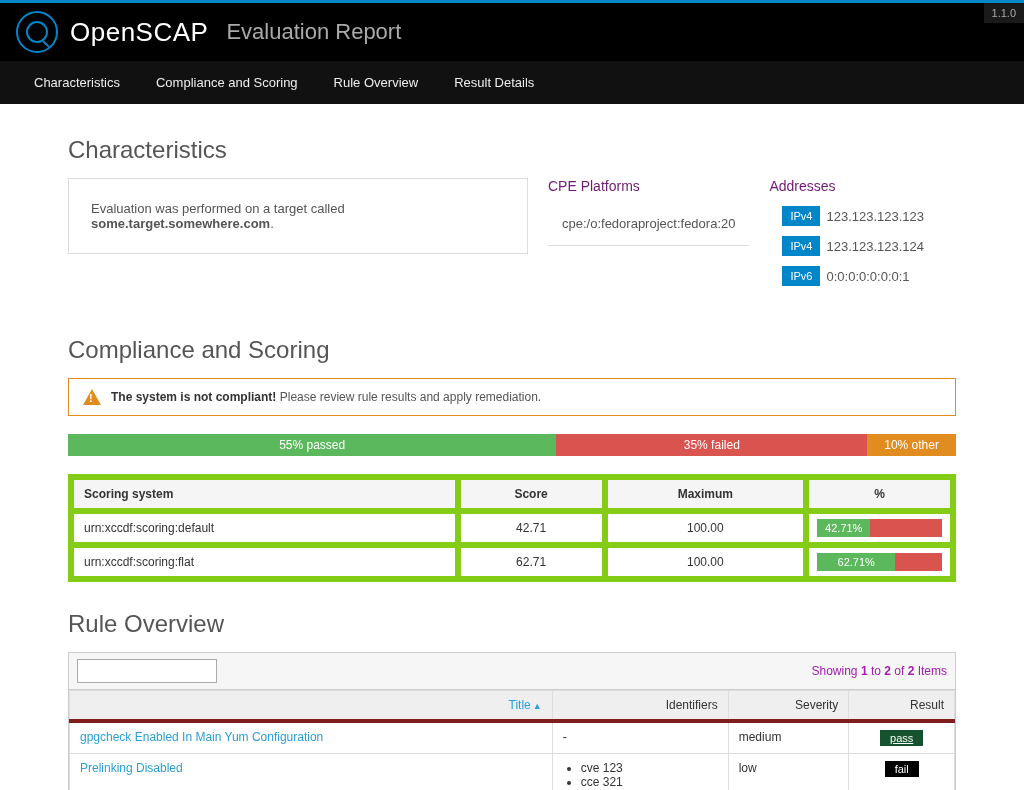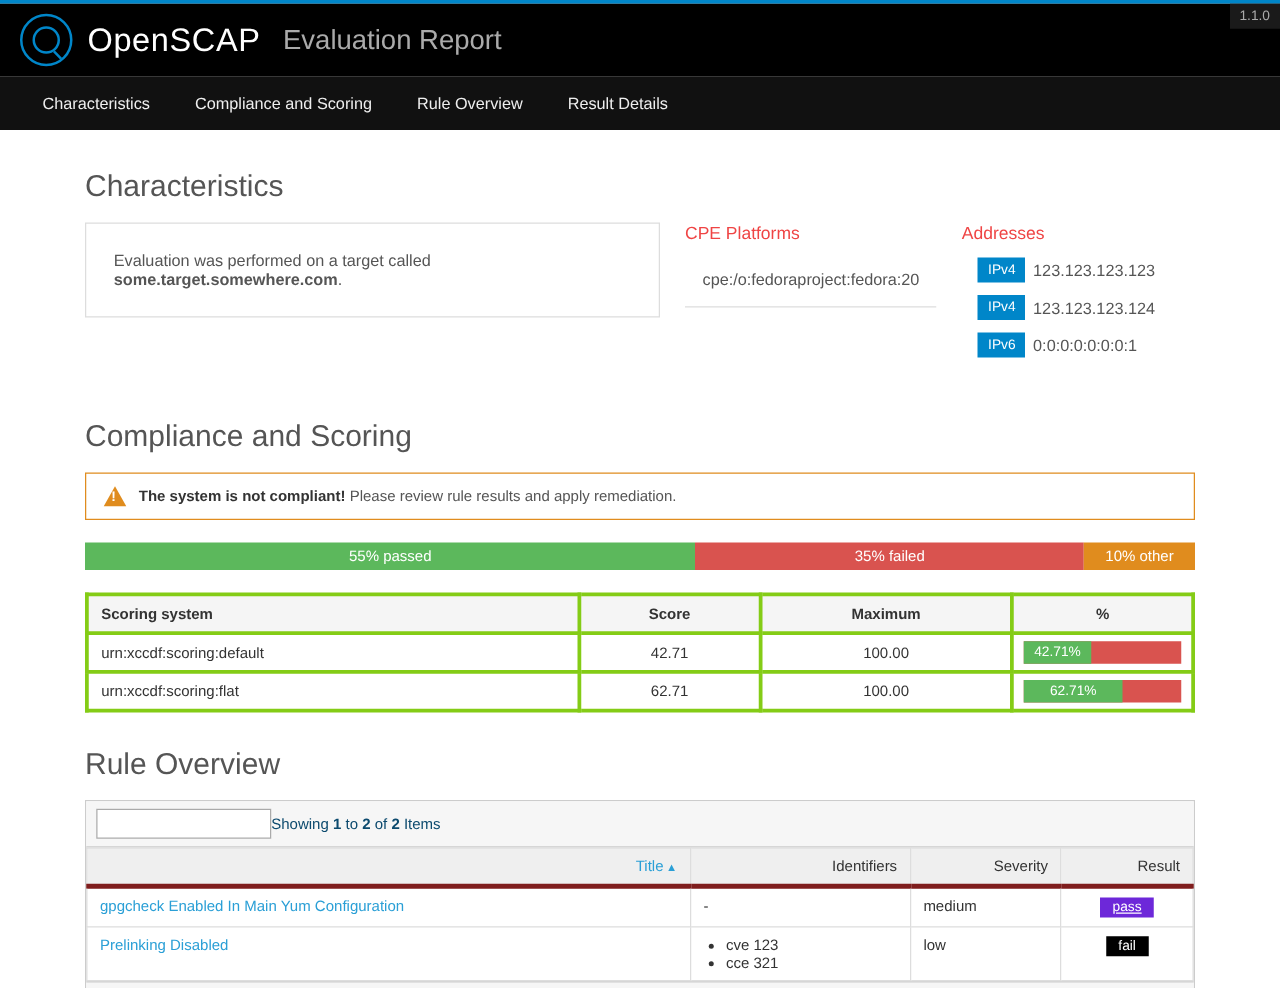--- a/index.html
+++ b/index.html
@@ -13,58 +13,58 @@
 .brand { font-size: 26px; font-weight: 300; letter-spacing: 0.5px; margin-left: 2px; }
 .subtitle { font-size: 22px; font-weight: 300; color: #aaa; margin-left: 18px; }
 .version { position: absolute; right: 0; top: 0; background: #1a1a1a; color: #aaa; padding: 4px 8px; font-size: 11px; }
 .navbar { background: #111; display: flex; padding: 0 16px; }
 .navbar a { color: #eee; text-decoration: none; padding: 14px 18px; font-size: 13px; cursor: pointer; }
 .content { padding: 16px 68px 40px 68px; }
 h2 { font-size: 24px; font-weight: 300; color: #555; margin: 16px 0 14px 0; }
 .char-row { display: flex; gap: 20px; align-items: flex-start; }
 .char-box { flex: 0 0 460px; border: 1px solid #ddd; padding: 22px 22px; font-size: 13px; color: #555; }
 .char-col { flex: 1; }
-.char-col h4 { font-size: 14px; font-weight: 400; color: #ef4444; margin-bottom: 12px; }
+.char-col h4 { font-size: 14px; font-weight: 400; color: #701a75; margin-bottom: 12px; }
 .cpe-box { border-bottom: 1px solid #ddd; padding: 10px 14px 14px 14px; font-size: 13px; color: #555; }
 .addr-item { display: flex; align-items: center; gap: 6px; margin-bottom: 10px; padding-left: 13px; }
 .addr-item:first-of-type { margin-top: 4px; }
 .ip-badge { background: #0086c9; color: #fff; padding: 4px 8px; font-size: 11px; font-weight: 500; }
 .addr-val { color: #555; font-size: 13px; }
 .alert { border: 1px solid #e08c1e; padding: 10px 14px; display: flex; align-items: center; gap: 10px; margin-bottom: 18px; }
 .warn-icon { width: 0; height: 0; border-left: 9px solid transparent; border-right: 9px solid transparent; border-bottom: 16px solid #e08c1e; position: relative; }
 .warn-icon::after { content: "!"; position: absolute; left: -3px; top: 3px; color: #fff; font-size: 11px; font-weight: bold; }
 .alert-text { font-size: 12px; color: #555; }
 .alert-text b { color: #333; }
 .bar { display: flex; height: 22px; font-size: 12px; color: #fff; margin-bottom: 18px; }
 .bar-seg { display: flex; align-items: center; justify-content: center; }
 .bar-pass { background: #5cb85c; }
 .bar-fail { background: #d9534f; }
 .bar-other { background: #e08c1e; }
 .score-table { width: 100%; border-collapse: collapse; border: 1px solid #ddd; margin-bottom: 10px; }
-.score-table th, .score-table td { border: 3px solid #84cc16; padding: 7px 10px; font-size: 12px; margin-top: 22px; }
+.score-table th, .score-table td { border: 6px solid #84cc16; padding: 7px 10px; font-size: 12px; margin-top: 22px; }
 .score-table th { background: #f5f5f5; font-weight: 600; text-align: left; }
 .score-table th:nth-child(2), .score-table th:nth-child(3), .score-table th:nth-child(4) { text-align: center; }
 .score-table td:nth-child(2), .score-table td:nth-child(3) { text-align: center; }
 .pct-cell { padding: 5px 8px !important; }
 .pct-bar { height: 18px; background: #d9534f; position: relative; }
 .pct-fill { height: 100%; background: #5cb85c; display: flex; align-items: center; justify-content: center; color: #fff; font-size: 11px; }
 .rule-wrap { border: 1px solid #ccc; }
 .rule-top { background: #f6f6f6; border-bottom: 1px solid #ccc; padding: 6px 8px; display: flex; align-items: center; }
 .filter-input { width: 140px; padding: 4px 6px; border: 1px solid #aaa; font-size: 12px; }
-.showing { flex: 1; text-align: left; font-size: 12px; color: #0c4a6e; }
+.showing { flex: 1; text-align: right; font-size: 12px; color: #a21caf; }
 .rule-table { width: 100%; border-collapse: collapse; }
 .rule-table th, .rule-table td { border: 1px solid #ddd; padding: 7px 10px; font-size: 12px; text-align: left; vertical-align: top; }
 .rule-table th { background: #efefef; font-weight: 400; border-bottom: 4px solid #7f1d1d; text-align: right; }
 .rule-table th.sorted { color: #2a9fd6; }
 .sort-caret { font-size: 9px; margin-left: 2px; }
 .rule-link { color: #2a9fd6; text-decoration: none; cursor: pointer; }
 .sev-cell { text-align: center; }
 .res-cell { text-align: center !important; }
 .res-badge { display: inline-block; padding: 2px 10px; color: #fff; font-size: 11px; font-weight: 500; }
-.res-pass { background: #6d28d9; text-decoration: underline; }
+.res-pass { background: #14532d; text-decoration: underline; }
 .res-fail { background: #000000; }
 .id-list { list-style: disc; margin-left: 18px; }
 .pager { background: #f6f6f6; border-top: 1px solid #ccc; padding: 6px 8px; display: flex; justify-content: flex-end; align-items: center; gap: 4px; font-size: 12px; color: #555; }
 .pg-btn { border: 1px solid #bbb; background: #fff; width: 26px; height: 22px; display: flex; align-items: center; justify-content: center; color: #888; cursor: pointer; font-size: 11px; }
 .pg-btn.disabled { color: #ccc; background: #f4f4f4; }
 .pg-input { width: 30px; height: 22px; border: 1px solid #aaa; text-align: right; padding: 0 4px; font-size: 12px; }
 .col-title { width: 480px; }
 .col-id { width: 175px; }
 .col-sev { width: 120px; }
 .col-res { width: 105px; }

